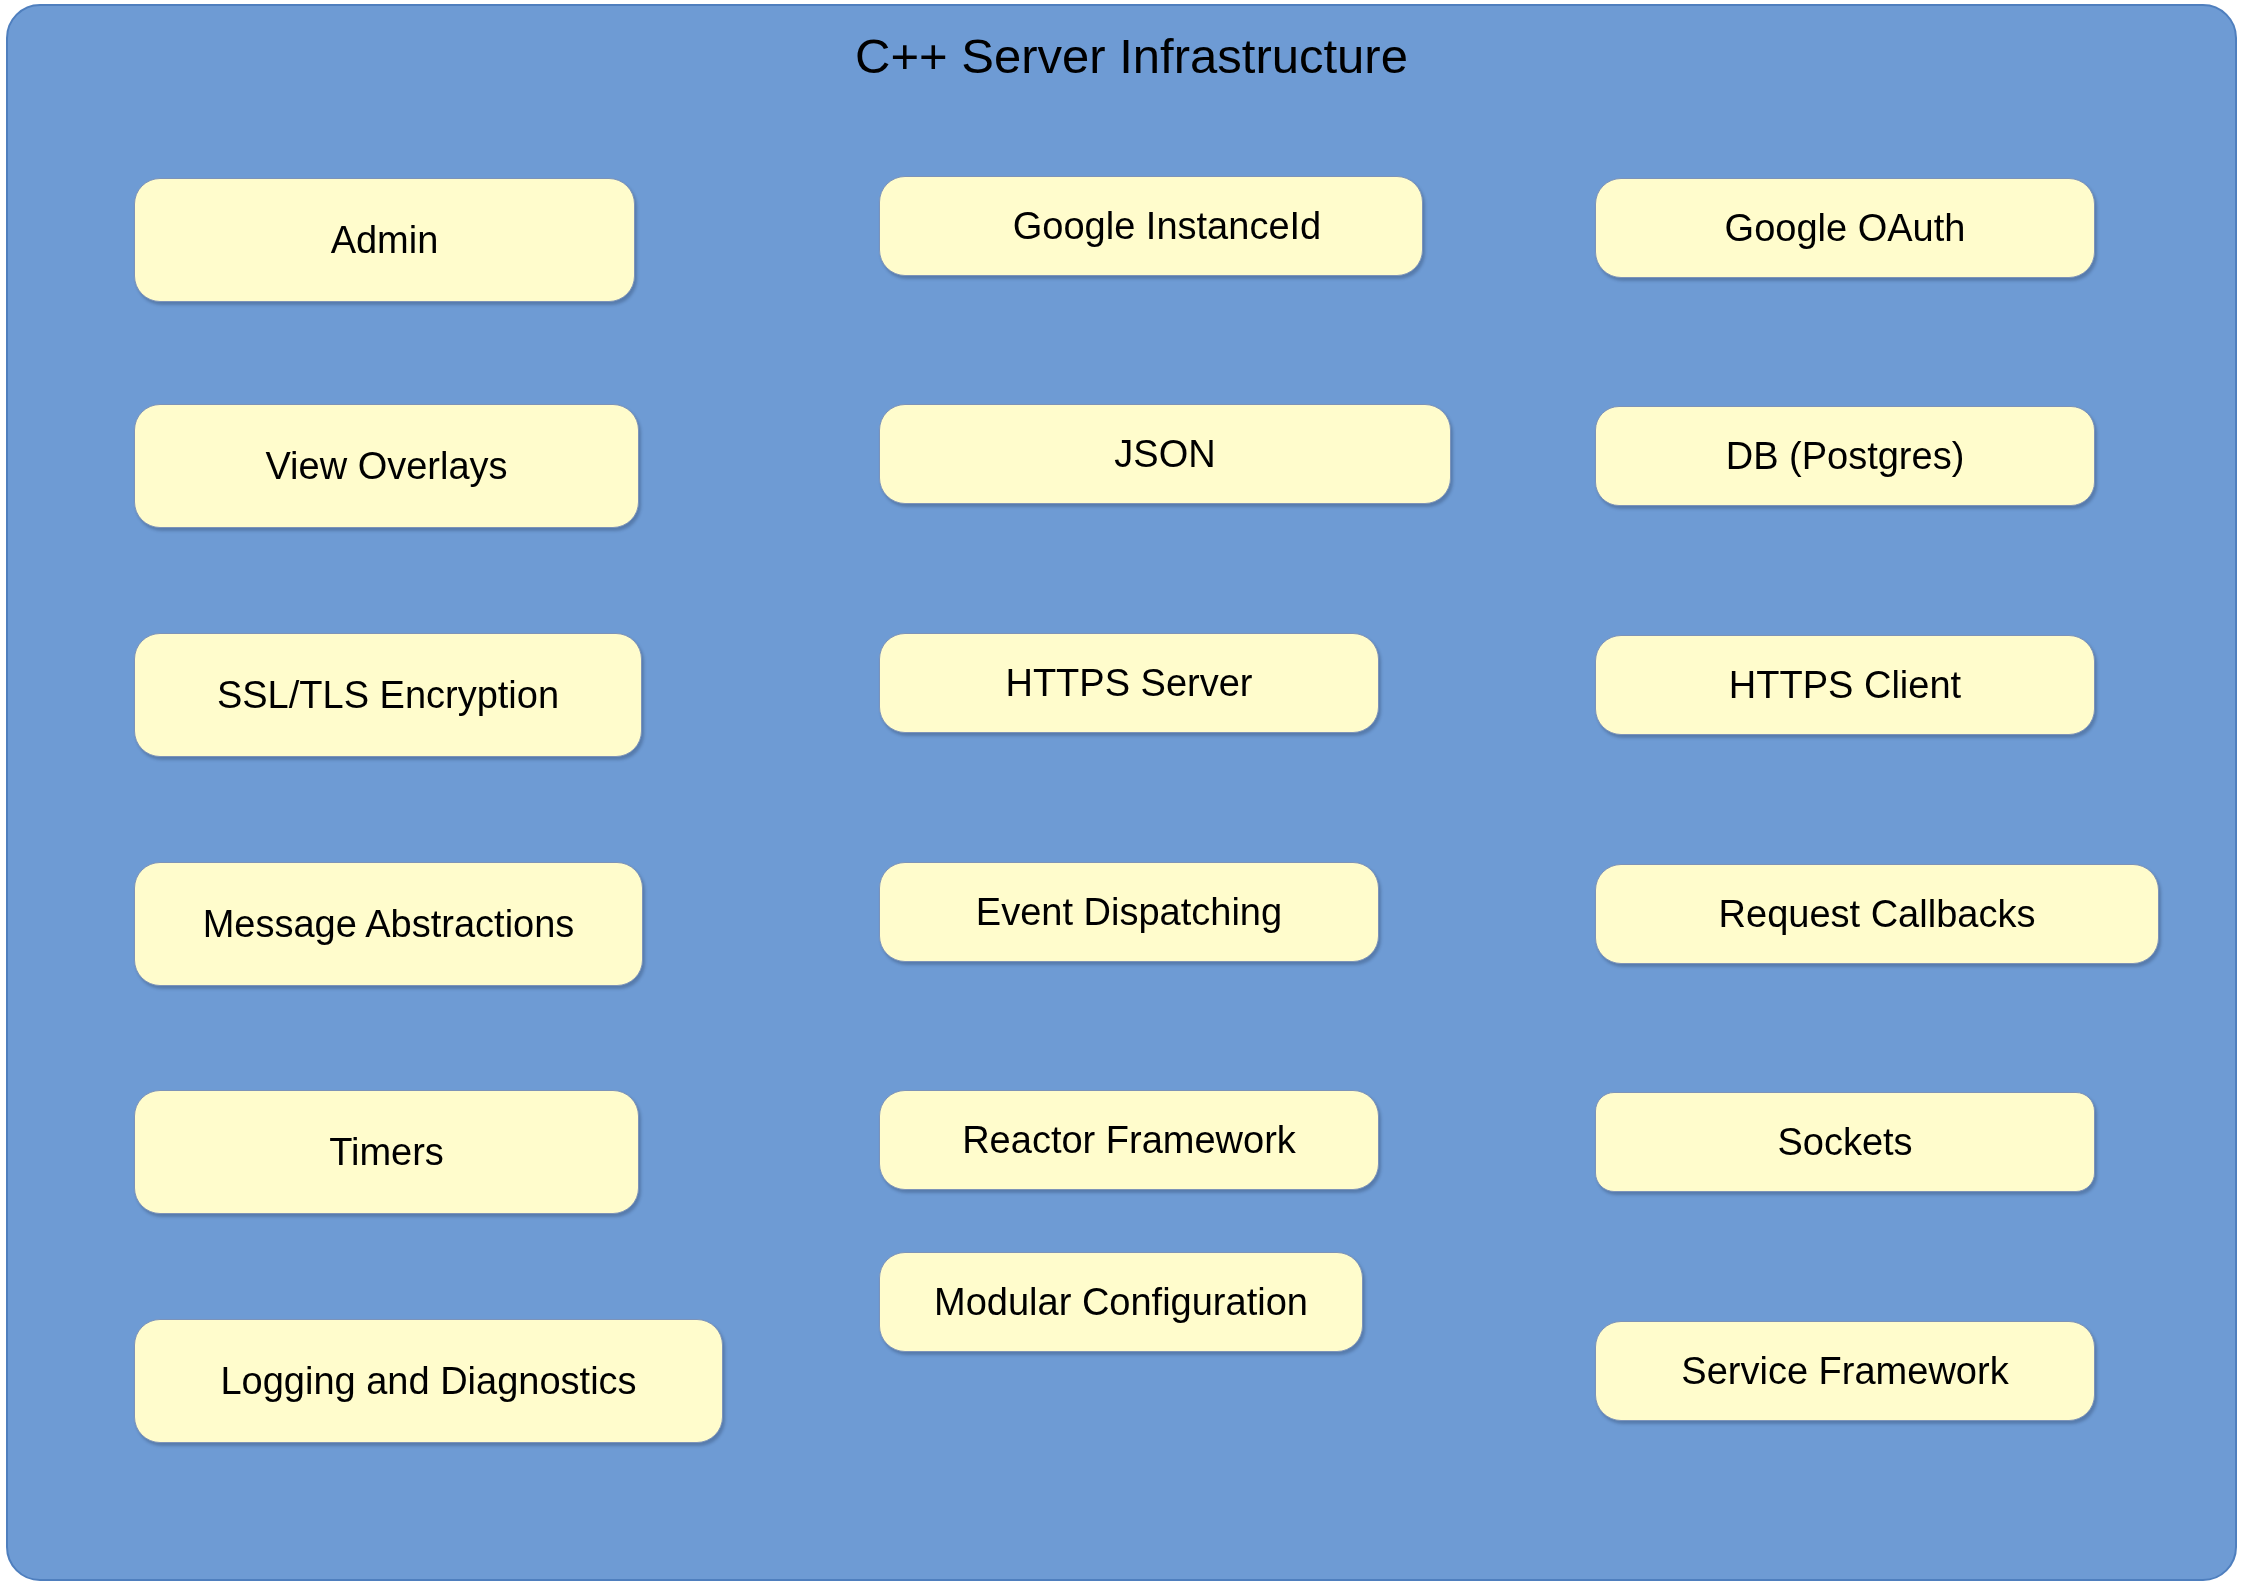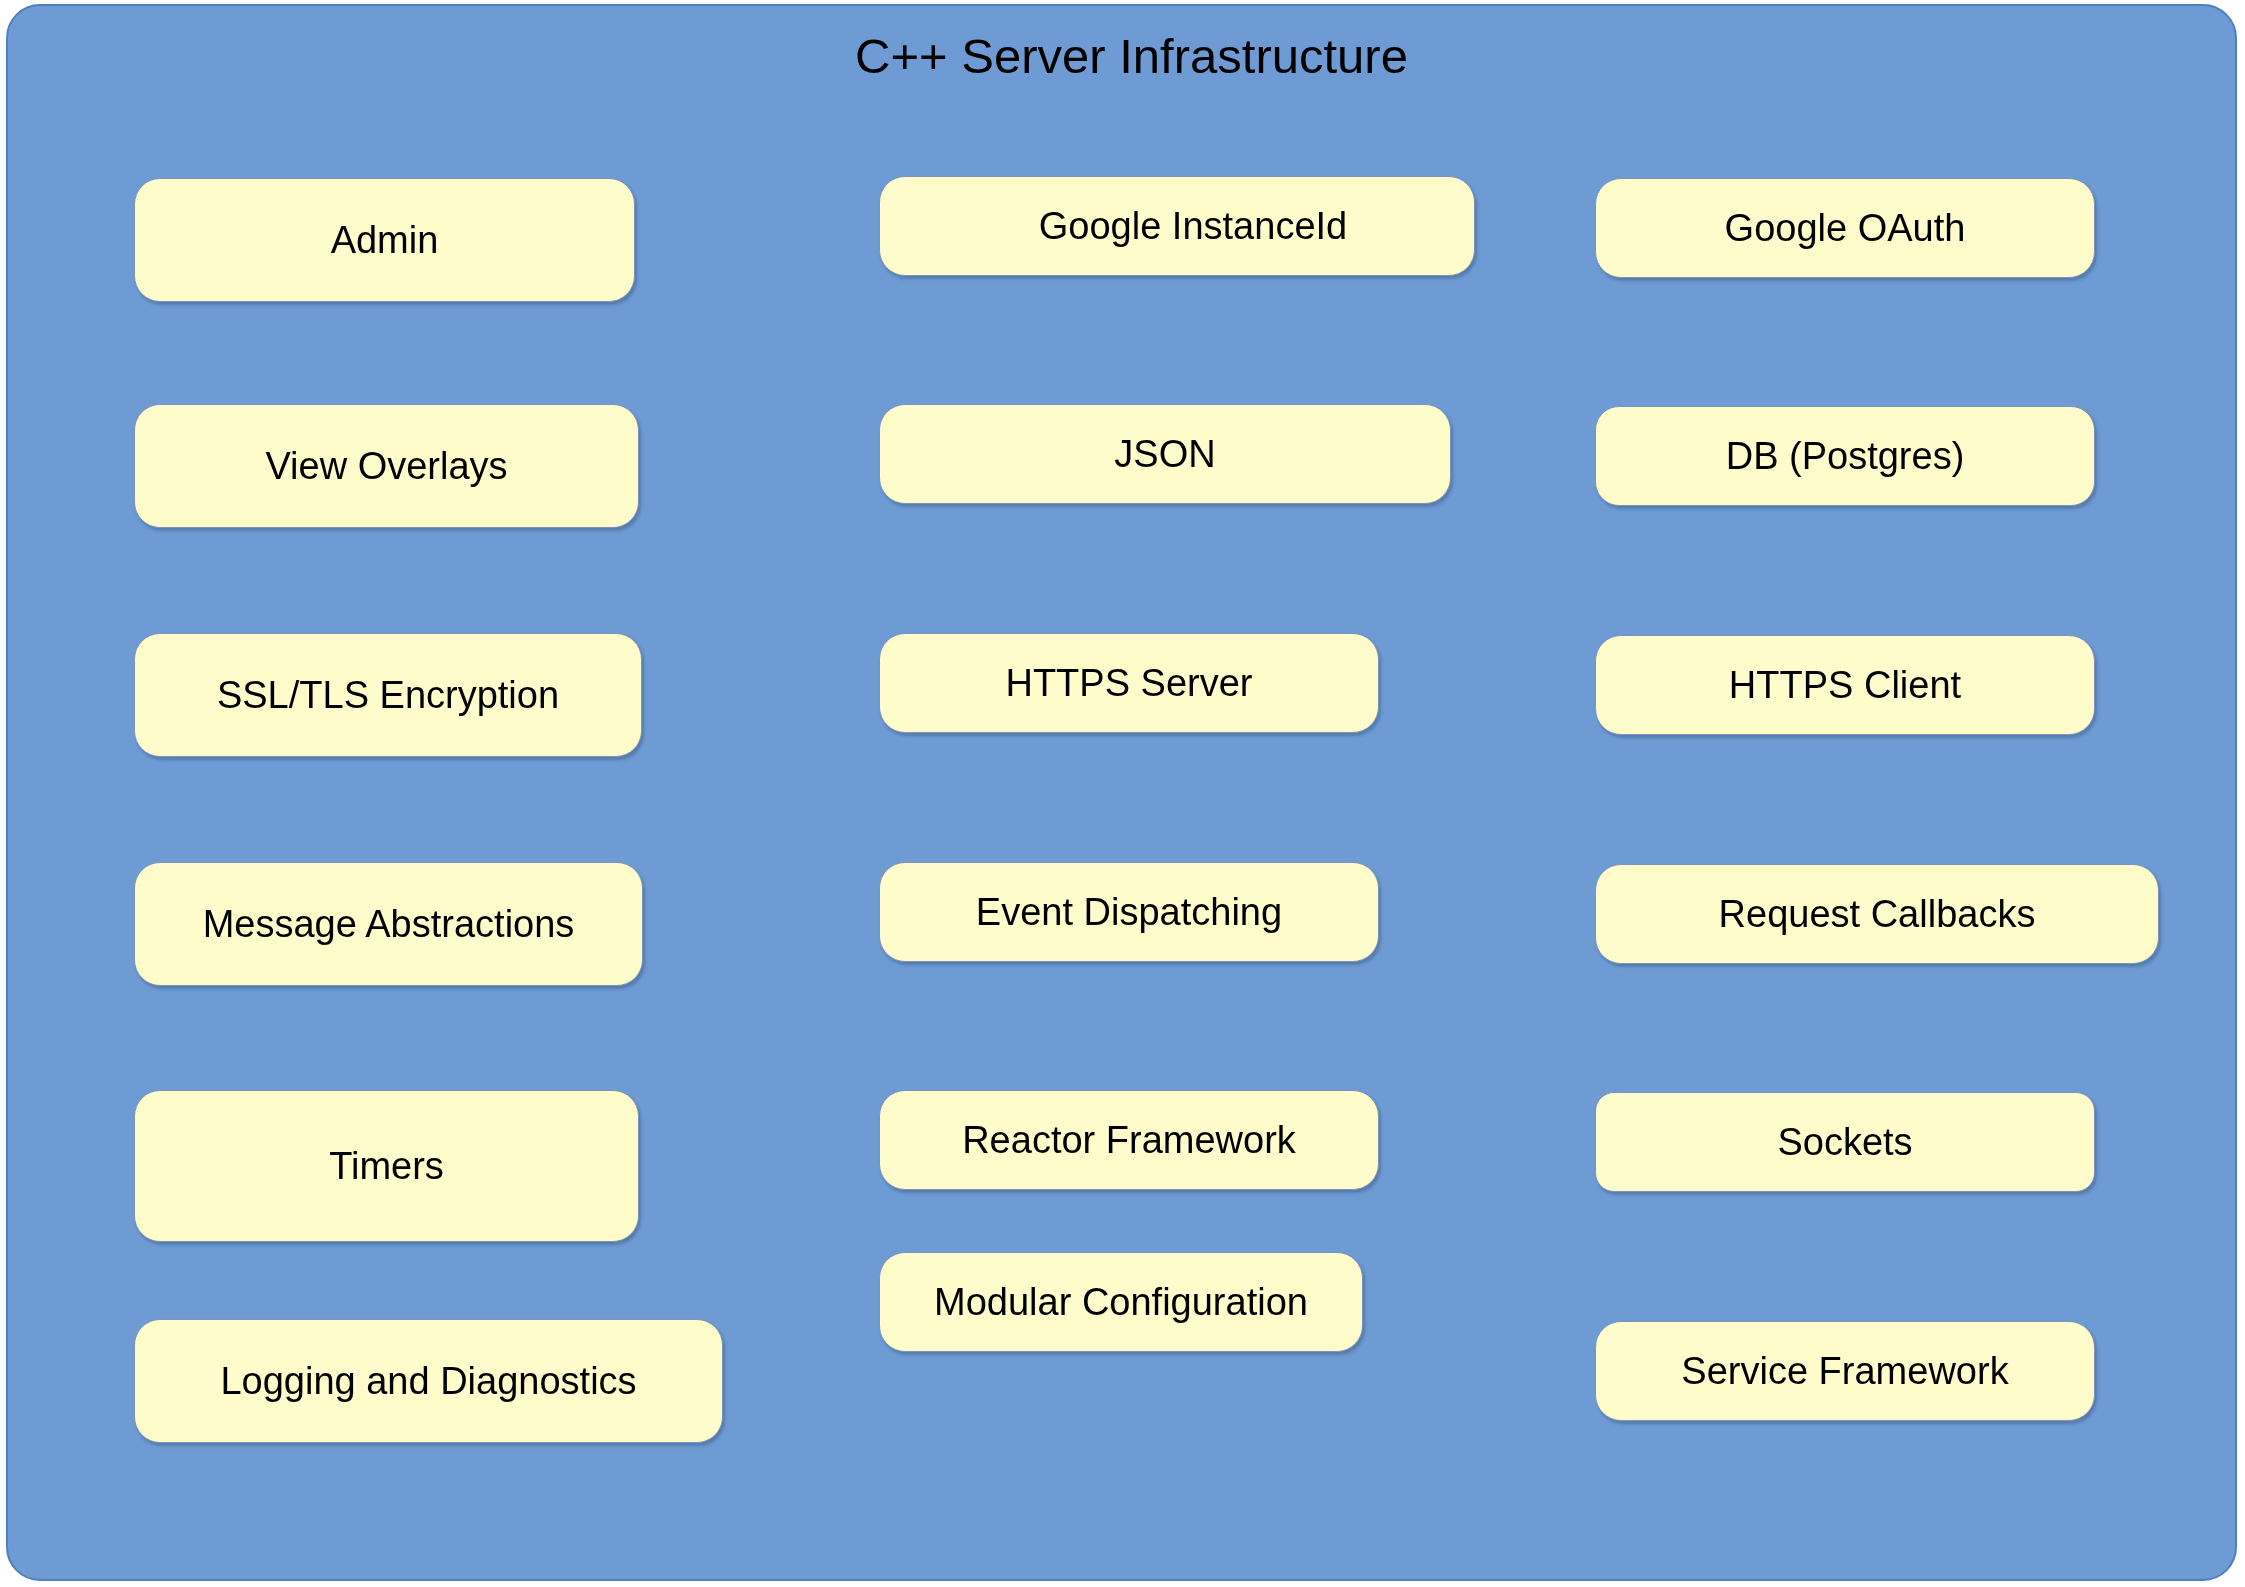--- a/index.html
+++ b/index.html
@@ -83,27 +83,27 @@
         </div>
         <div class="node" style="left: 126px; top: 398px; width: 505px; height: 124px;">
           <span class="node-label">View Overlays</span>
         </div>
         <div class="node" style="left: 126px; top: 627px; width: 508px; height: 124px;">
           <span class="node-label">SSL/TLS Encryption</span>
         </div>
         <div class="node" style="left: 126px; top: 856px; width: 509px; height: 124px;">
           <span class="node-label">Message Abstractions</span>
         </div>
-        <div class="node" style="left: 126px; top: 1084px; width: 505px; height: 152px;">
+        <div class="node" style="left: 126px; top: 1084px; width: 505px; height: 124px;">
           <span class="node-label">Timers</span>
         </div>
         <div class="node" style="left: 126px; top: 1313px; width: 589px; height: 124px;">
           <span class="node-label">Logging and Diagnostics</span>
         </div>
-        <div class="node" style="left: 871px; top: 170px; width: 596px; height: 100px; padding-left: 32px;">
+        <div class="node" style="left: 871px; top: 170px; width: 544px; height: 100px; padding-left: 32px;">
           <span class="node-label">Google InstanceId</span>
         </div>
         <div class="node" style="left: 871px; top: 398px; width: 572px; height: 100px;">
           <span class="node-label">JSON</span>
         </div>
         <div class="node" style="left: 871px; top: 627px; width: 500px; height: 100px;">
           <span class="node-label">HTTPS Server</span>
         </div>
         <div class="node" style="left: 871px; top: 856px; width: 500px; height: 100px;">
           <span class="node-label">Event Dispatching</span>

